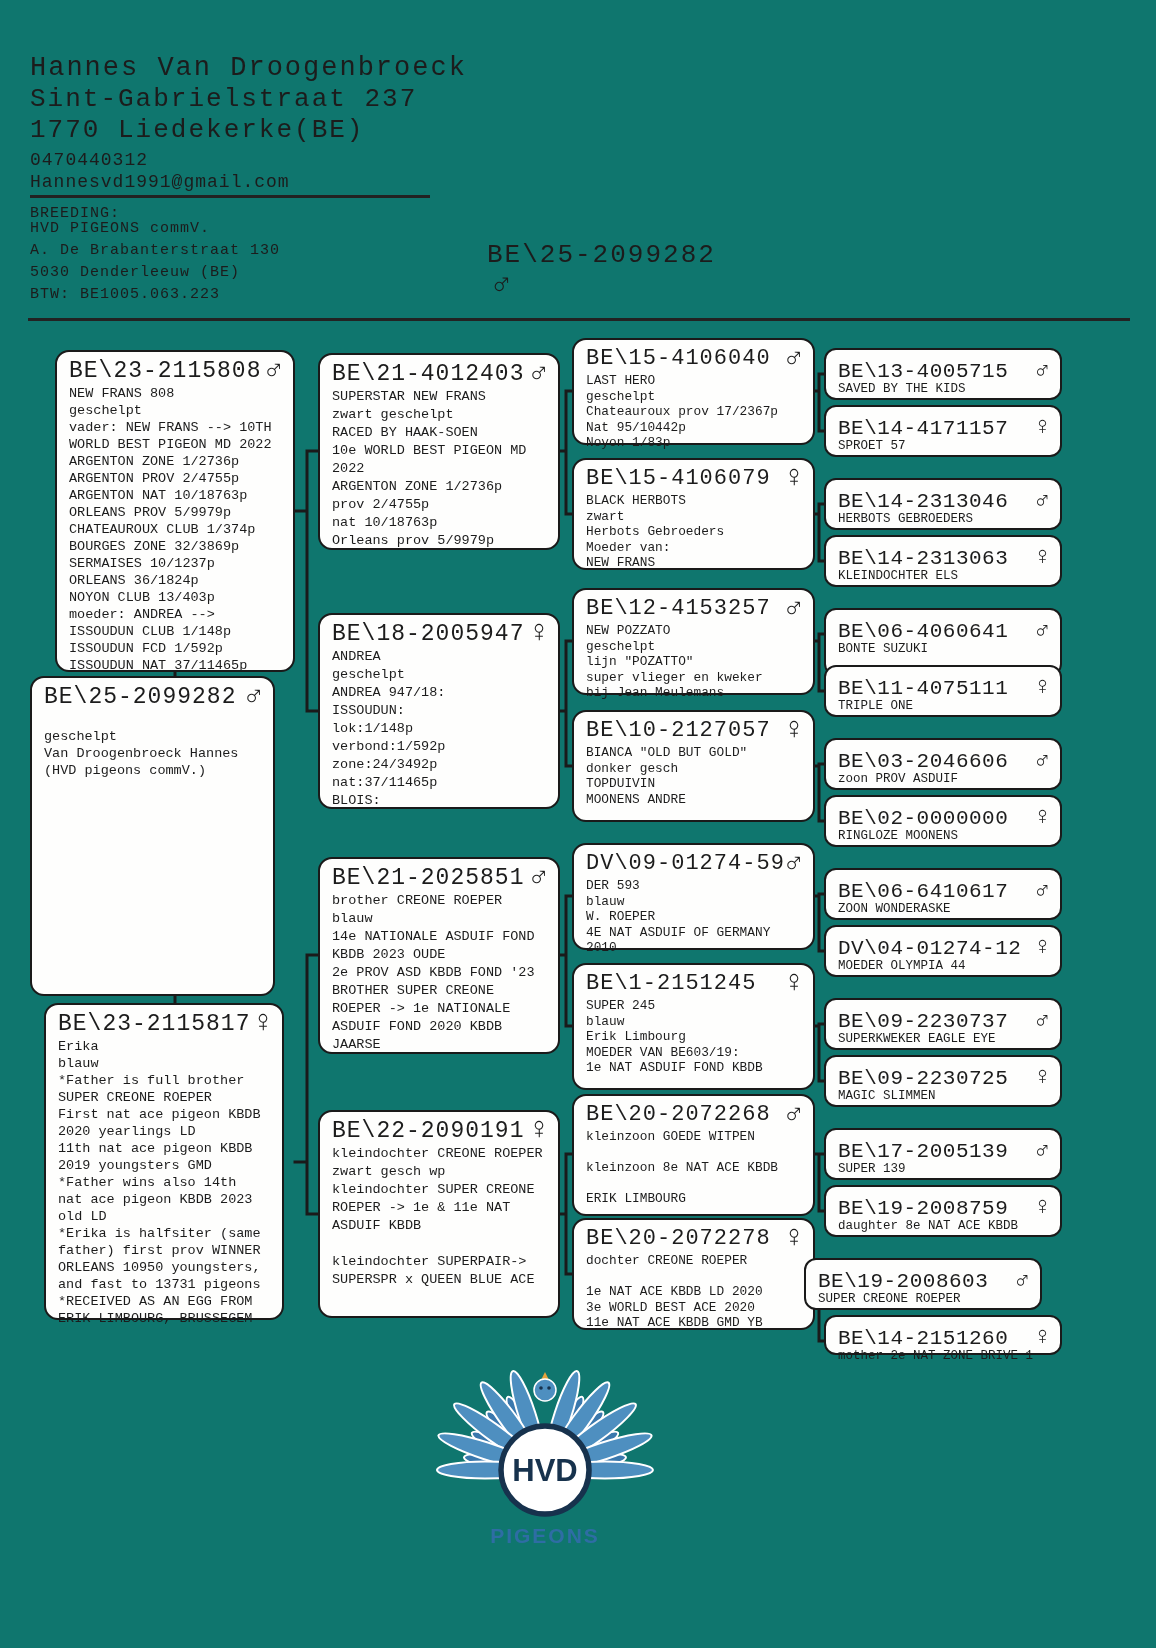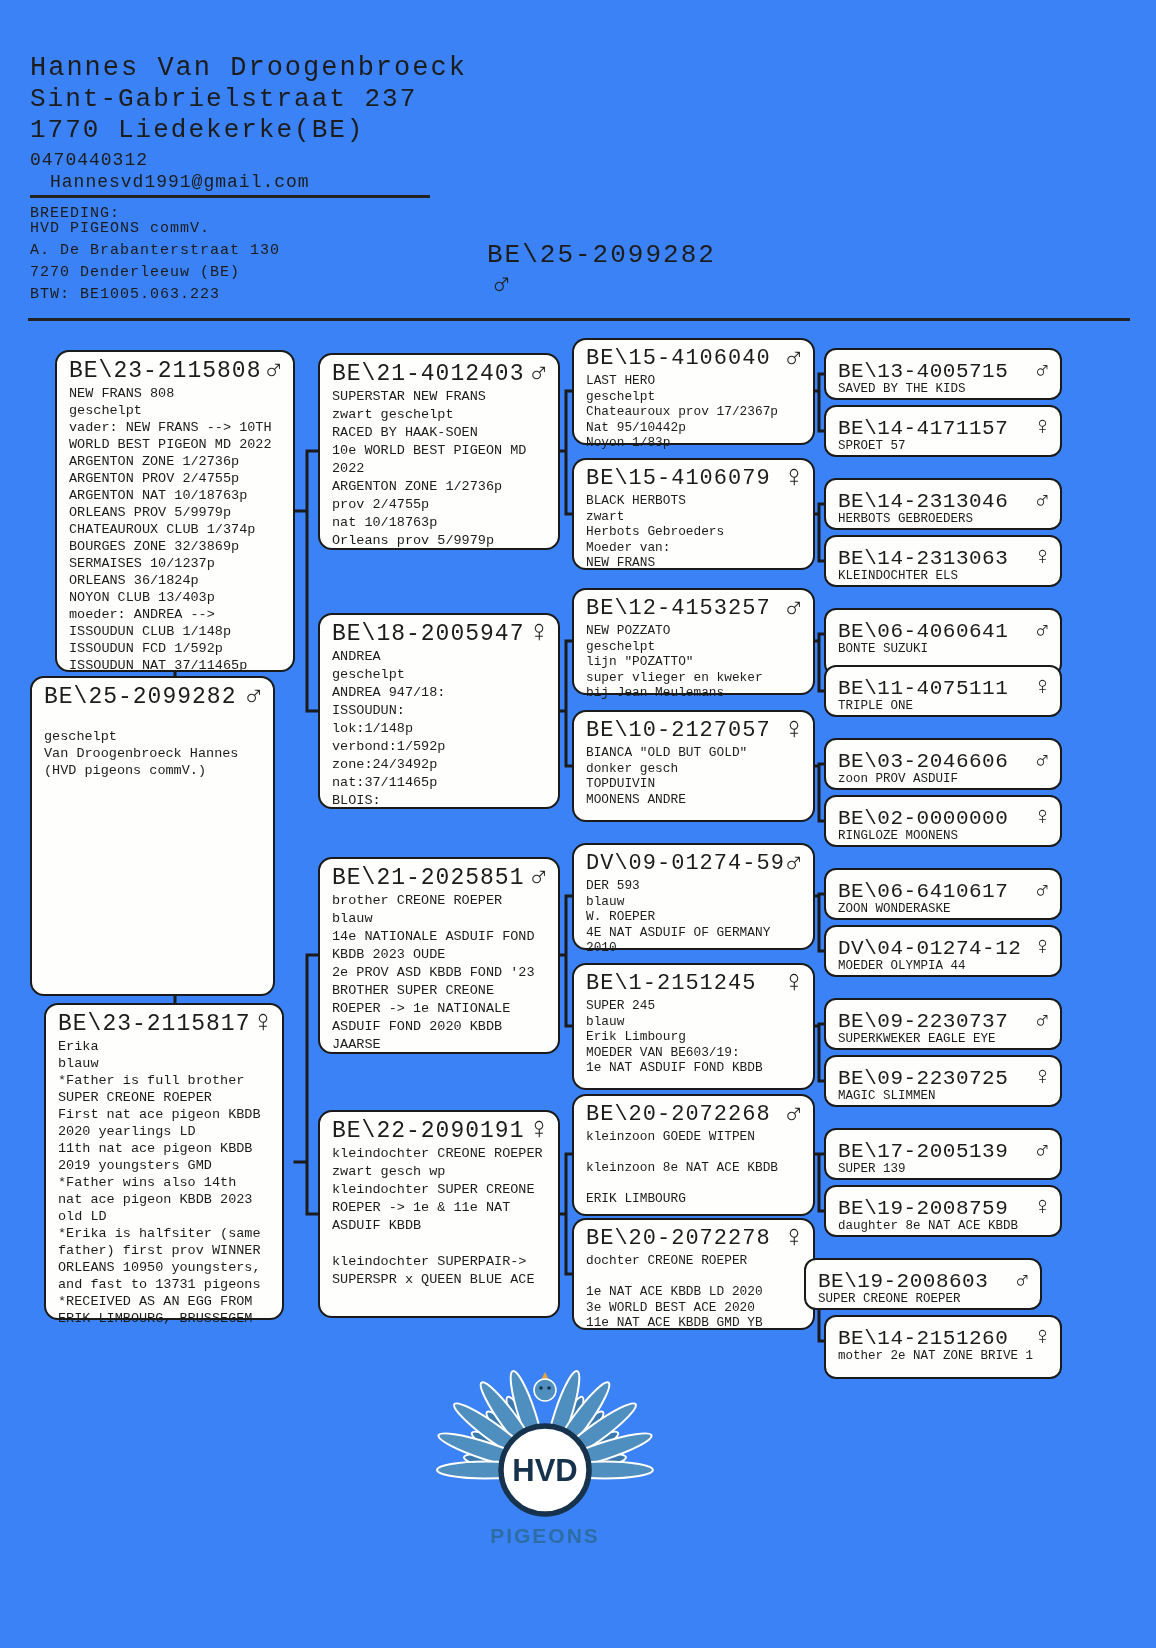--- a/index.html
+++ b/index.html
@@ -1,26 +1,26 @@
 <!DOCTYPE html>
 <html><head>
 <meta charset="utf-8">
 <style>
   html,body{margin:0;padding:0;background:#ffffff;}
   .page{
-    position:relative;width:1156px;height:1648px;background:#3b82f6;
+    position:relative;width:1156px;height:1648px;background:#0f766e;
     font-family:"Liberation Mono","DejaVu Sans Mono",monospace;color:#1c1c1c;overflow:hidden;
   }
   
   .owner-block{position:absolute;left:30px;top:52px;}
   .owner-name{font-size:27px;letter-spacing:2px;line-height:32px;}
   .owner-street,.owner-city{font-size:26px;letter-spacing:2px;line-height:31px;}
   .owner-phone{font-size:18px;letter-spacing:1px;line-height:24px;margin-top:2px;}
   .email-wrap{display:inline-block;width:400px;border-bottom:3px solid #222;padding-bottom:3px;}
-  .owner-email{font-size:18px;letter-spacing:1px;margin-left:20px;}
+  .owner-email{font-size:18px;letter-spacing:1px;}
   .breeding{font-size:15px;margin-top:7px;letter-spacing:1px;}
   .company-block{position:absolute;left:30px;top:218px;font-size:15px;line-height:22px;letter-spacing:1px;}
   .subject-ring-top{position:absolute;left:487px;top:240px;font-size:26px;letter-spacing:2px;}
   .subject-sex-top{position:absolute;left:492px;top:266px;font-size:32px;font-weight:bold;}
   .top-divider{position:absolute;left:28px;top:318px;width:1102px;height:3px;background:#222;}
   
   .pbox{
     position:absolute;border:2.5px solid #1a1a1a;border-radius:14px;background:#fefefd;
     padding:6px 10px 4px 12px;box-sizing:border-box;
   }
@@ -62,21 +62,21 @@
   #box-fmfm{left:824px;top:665px;width:238px;height:52px}
   #box-fmmf{left:824px;top:738px;width:238px;height:52px}
   #box-fmmm{left:824px;top:795px;width:238px;height:52px}
   #box-mfff{left:824px;top:868px;width:238px;height:52px}
   #box-mffm{left:824px;top:925px;width:238px;height:52px}
   #box-mfmf{left:824px;top:998px;width:238px;height:52px}
   #box-mfmm{left:824px;top:1055px;width:238px;height:52px}
   #box-mmff{left:824px;top:1128px;width:238px;height:52px}
   #box-mmfm{left:824px;top:1185px;width:238px;height:52px}
   #box-mmmf{left:804px;top:1258px;width:238px;height:52px}
-  #box-mmmm{left:824px;top:1315px;width:238px;height:64px}
+  #box-mmmm{left:824px;top:1315px;width:238px;height:40px}
   .connectors{position:absolute;left:0;top:0;width:1156px;height:1648px;}
   .logo{position:absolute;left:425px;top:1338px;}
 </style>
 </head>
 <body>
 
 <div class="page">
 
   <div class="owner-block">
     <div class="owner-name">Hannes Van Droogenbroeck</div>
@@ -85,21 +85,21 @@
     <div class="owner-phone">0470440312</div>
     <div class="email-wrap">
       <span class="owner-email">Hannesvd1991@gmail.com</span>
     </div>
     <div class="breeding">BREEDING:</div>
   </div>
 
   <div class="company-block">
     <div>HVD PIGEONS commV.</div>
     <div>A. De Brabanterstraat 130</div>
-    <div>7270 Denderleeuw (BE)</div>
+    <div>5030 Denderleeuw (BE)</div>
     <div>BTW: BE1005.063.223</div>
   </div>
 
   <div class="subject-ring-top">BE\25-2099282</div>
   <div class="subject-sex-top">♂</div>
 
   <div class="top-divider"></div>
 
   <svg class="connectors" width="1156" height="1648" viewBox="0 0 1156 1648">
     <path fill="none" stroke="#1a1a1a" stroke-width="3" stroke-linecap="square" d="

